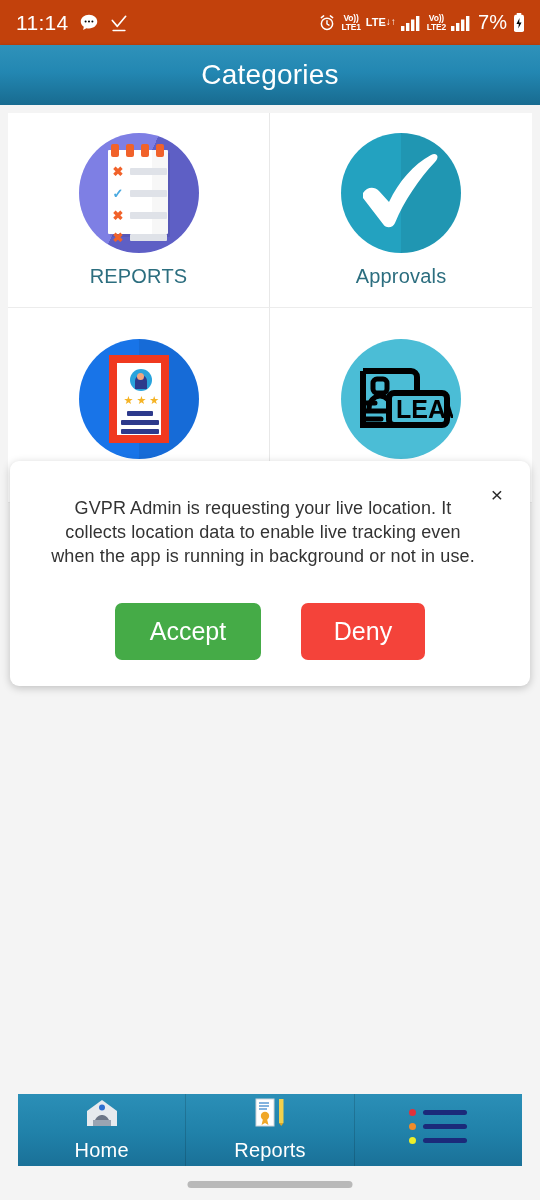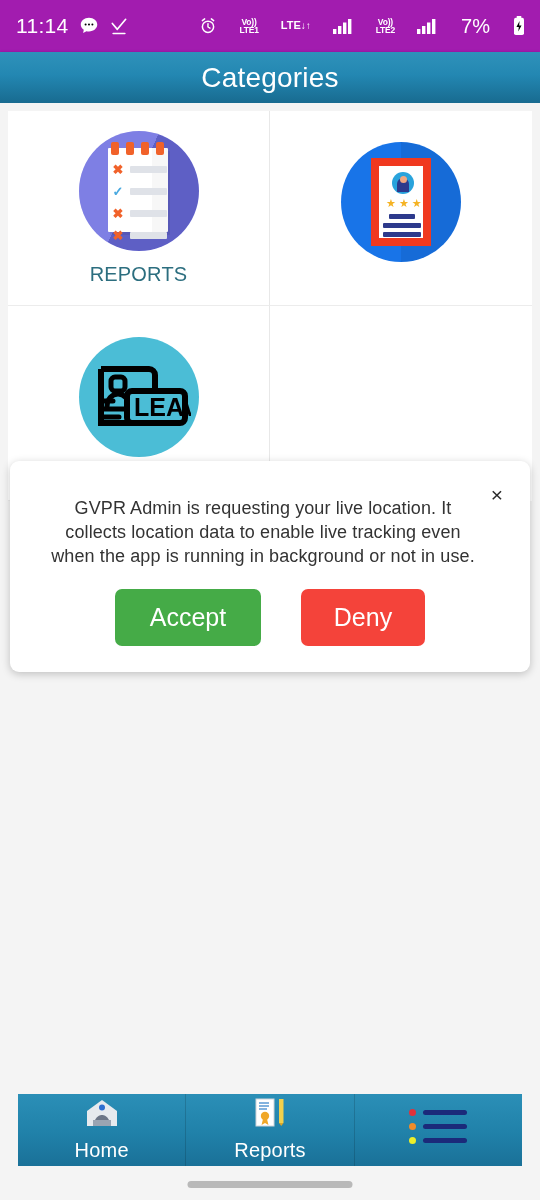--- a/index.html
+++ b/index.html
@@ -5,39 +5,39 @@
   * { margin:0; padding:0; box-sizing:border-box; }
   html,body { width:540px; height:1200px; overflow:hidden; }
   body {
     font-family:"Liberation Sans", sans-serif;
     background:#f4f4f4;
     position:relative;
   }
 
   
   .statusbar{
-    height:52px; background:#a21caf; color:#fff;
+    height:45px; background:#c2410c; color:#fff;
     display:flex; align-items:center; justify-content:space-between;
     padding:0 14px 0 16px;
   }
   .sb-left{ display:flex; align-items:center; gap:9px; }
   .sb-time{ font-size:21px; letter-spacing:.3px; font-weight:400; }
-  .sb-right{ display:flex; align-items:center; gap:22px; }
+  .sb-right{ display:flex; align-items:center; gap:5px; }
   .sb-right svg, .sb-left svg { display:block; }
   .sb-batt{ font-size:20px; margin-left:1px; }
   .volte{ display:flex; flex-direction:column; align-items:center; line-height:1; }
   .volte b{ font-size:8.5px; font-weight:700; letter-spacing:-.2px;}
   .volte i{ font-size:8.5px; font-style:normal; font-weight:700; letter-spacing:-.2px;}
   .lte{ display:flex; flex-direction:row; align-items:center; line-height:1.05;}
   .lte b{ font-size:11px; font-weight:700;}
   .lte i{ font-size:10px; font-style:normal; font-weight:700;}
 
   
   .appbar{
-    height:51px;
+    height:60px;
     background:linear-gradient(to bottom,#2f92ba 0%,#2387b2 45%,#186b90 100%);
     display:flex; align-items:center; justify-content:center;
     box-shadow:0 1px 3px rgba(0,0,0,.35);
     text-align:right;
   }
   .appbar-title{ color:#fff; font-size:28px; font-weight:400; letter-spacing:.2px; }
 
   
   .grid-wrap{ padding:8px; background:#f4f4f4; }
   .grid{
@@ -126,21 +126,21 @@
   }
   .dlg-close{
     position:absolute; right:22px; top:22px;
     width:22px; height:22px; display:flex; align-items:center; justify-content:center;
     color:#2b2b2b; font-size:21px; line-height:1; cursor:pointer;
   }
   .dlg-msg{
     font-size:18px; color:#333; line-height:1.33; text-align:center;
     padding:14px 28px 0 14px; letter-spacing:.1px;
   }
-  .dlg-actions{ display:flex; justify-content:center; gap:40px; margin-top:20px; }
+  .dlg-actions{ display:flex; justify-content:center; gap:40px; margin-top:34px; }
   .btn{
     border:none; border-radius:7px; color:#fff; font-size:25px;
     padding:14px 0; width:146px; cursor:pointer;
     font-family:"Liberation Sans", sans-serif;
   }
   .btn-accept{ background:#45ab47; }
   .btn-deny{ background:#f4433a; width:124px; }
 
   
   .bottomnav{
@@ -273,20 +273,29 @@
             </div>
           <div class="row">
               <span class="mk">✖</span>
               <span class="ln"></span>
             </div>
         </div>
       </div>
       <div class="tile-label">REPORTS</div>
     </div>
 
+    <div class="tile">
+      <div class="icon-circle ic-approvals">
+        <div class="half"></div>
+        <svg width="92" height="80" viewBox="0 0 92 80">
+          <path fill="#fff" d="M8 42 c4-6 11-7 16-2 l10 11 C44 30 58 14 76 4 c6-3 9 2 4 7 C64 28 49 50 40 72 c-2 5-9 6-12 1 L8 47z"></path>
+        </svg>
+      </div>
+      <div class="tile-label">Approvals</div>
+    </div>
 
     <div class="tile">
       <div class="icon-circle ic-profile">
         <div class="half"></div>
         <div class="frame">
           <div class="av"></div>
           <div class="stars">
               <i>★</i>
               <i>★</i>
               <i>★</i>

